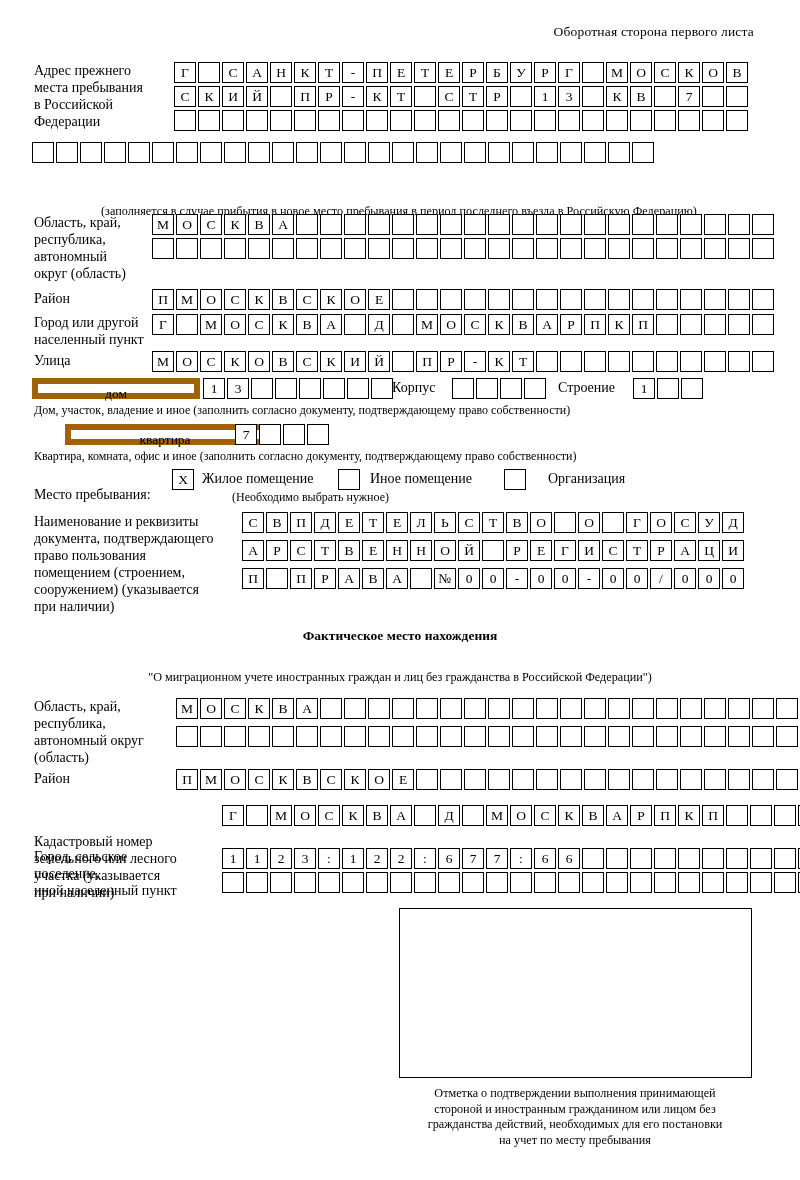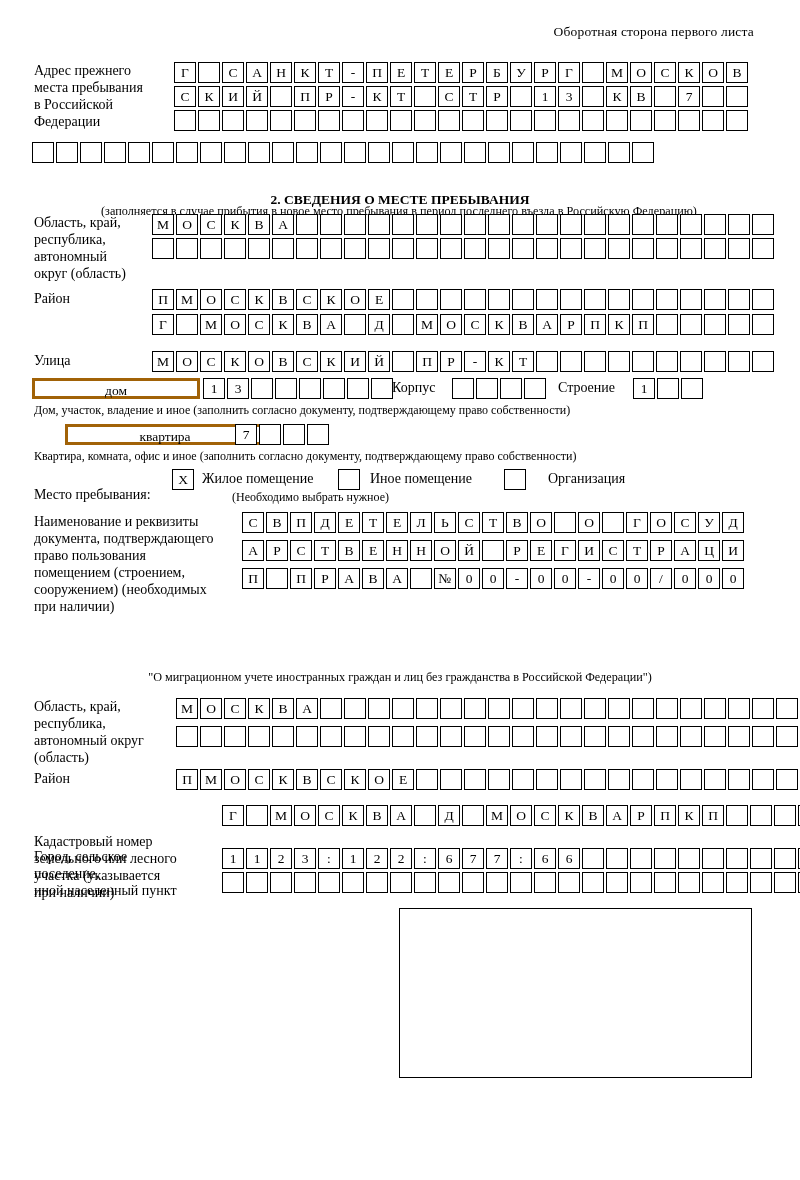--- a/index.html
+++ b/index.html
@@ -47,21 +47,21 @@
     box-sizing: border-box;
     font-size: 13.5px;
     line-height: 19px;
     text-align: center;
     font-family: "Liberation Serif", serif;
     background: #fff;
   }
   .cell.filled { font-weight: normal; }
   .wide-field {
     position: absolute;
-    border: 3px solid #a16207;
+    border: 6px solid #a16207;
     box-sizing: border-box;
     height: 21px;
     font-size: 13.5px;
     line-height: 19px;
     text-align: center;
     background: #fff;
   }
   .chk {
     position: absolute;
     width: 22px; height: 21px;
@@ -203,21 +203,20 @@
       <div class="cell"></div>
       <div class="cell"></div>
       <div class="cell"></div>
       <div class="cell"></div>
       <div class="cell"></div>
       <div class="cell"></div>
     </div>
 
   <div class="abs note" style="left:34px; top:172px; width:730px;margin-top:32px;">(заполняется в случае прибытия в новое место пребывания в период последнего въезда в Российскую Федерацию)</div>
 
-  <div class="abs sec-title" style="left:0px; top:192px; width:800px;">2. СВЕДЕНИЯ О МЕСТЕ ПРЕБЫВАНИЯ</div>
 
   <div class="abs lbl" style="left:34px; top:214px; width:140px;">Область, край,
 республика,
 автономный
 округ (область)</div>
   <div class="row" id="s2-region-0" style="left:152px; top:214px;">
       <div class="cell filled">М</div>
       <div class="cell filled">О</div>
       <div class="cell filled">С</div>
       <div class="cell filled">К</div>
@@ -296,20 +295,22 @@
       <div class="cell"></div>
       <div class="cell"></div>
       <div class="cell"></div>
       <div class="cell"></div>
       <div class="cell"></div>
       <div class="cell"></div>
       <div class="cell"></div>
       <div class="cell"></div>
     </div>
 
+  <div class="abs lbl" style="left:34px; top:314px; width:130px;">Город или другой
+населенный пункт</div>
   <div class="row" id="s2-city" style="left:152px; top:314px;">
       <div class="cell filled">Г</div>
       <div class="cell"></div>
       <div class="cell filled">М</div>
       <div class="cell filled">О</div>
       <div class="cell filled">С</div>
       <div class="cell filled">К</div>
       <div class="cell filled">В</div>
       <div class="cell filled">А</div>
       <div class="cell"></div>
@@ -405,21 +406,21 @@
   <div class="chk" style="left:338px; top:469px;"></div>
   <div class="abs lbl" style="left:370px; top:470px;">Иное помещение</div>
   <div class="chk" style="left:504px; top:469px;"></div>
   <div class="abs lbl" style="left:548px; top:470px;">Организация</div>
   <div class="abs lbl small" style="left:232px; top:489px;">(Необходимо выбрать нужное)</div>
 
   <div class="abs lbl" style="left:34px; top:513px; width:210px;">Наименование и реквизиты
 документа, подтверждающего
 право пользования
 помещением (строением,
-сооружением) (необходимых
+сооружением) (указывается
 при наличии)</div>
   <div class="row" id="s2-doc-0" style="left:242px; top:512px;">
       <div class="cell filled">С</div>
       <div class="cell filled">В</div>
       <div class="cell filled">П</div>
       <div class="cell filled">Д</div>
       <div class="cell filled">Е</div>
       <div class="cell filled">Т</div>
       <div class="cell filled">Е</div>
       <div class="cell filled">Л</div>
@@ -477,20 +478,21 @@
       <div class="cell filled">0</div>
       <div class="cell filled">-</div>
       <div class="cell filled">0</div>
       <div class="cell filled">0</div>
       <div class="cell filled">/</div>
       <div class="cell filled">0</div>
       <div class="cell filled">0</div>
       <div class="cell filled">0</div>
     </div>
 
+  <div class="abs sec-title" style="left:0px; top:628px; width:800px;">Фактическое место нахождения</div>
   <div class="abs note" style="left:0px; top:670px; width:800px;">"О миграционном учете иностранных граждан и лиц без гражданства в Российской Федерации")</div>
 
   <div class="abs lbl" style="left:34px; top:698px; width:145px;">Область, край,
 республика,
 автономный округ
 (область)</div>
   <div class="row" id="al-region-0" style="left:176px; top:698px;">
       <div class="cell filled">М</div>
       <div class="cell filled">О</div>
       <div class="cell filled">С</div>
@@ -660,14 +662,20 @@
       <div class="cell"></div>
       <div class="cell"></div>
       <div class="cell"></div>
       <div class="cell"></div>
       <div class="cell"></div>
       <div class="cell"></div>
       <div class="cell"></div>
     </div>
 
   <div class="bigbox" style="left:399px; top:908px; width:353px; height:170px;"></div>
+  <div class="abs note" style="left:392px; top:1086px; width:366px;">
+    <div>Отметка о подтверждении выполнения принимающей</div>
+    <div>стороной и иностранным гражданином или лицом без</div>
+    <div>гражданства действий, необходимых для его постановки</div>
+    <div>на учет по месту пребывания</div>
+  </div>
 
 </div>
 
 </body></html>

